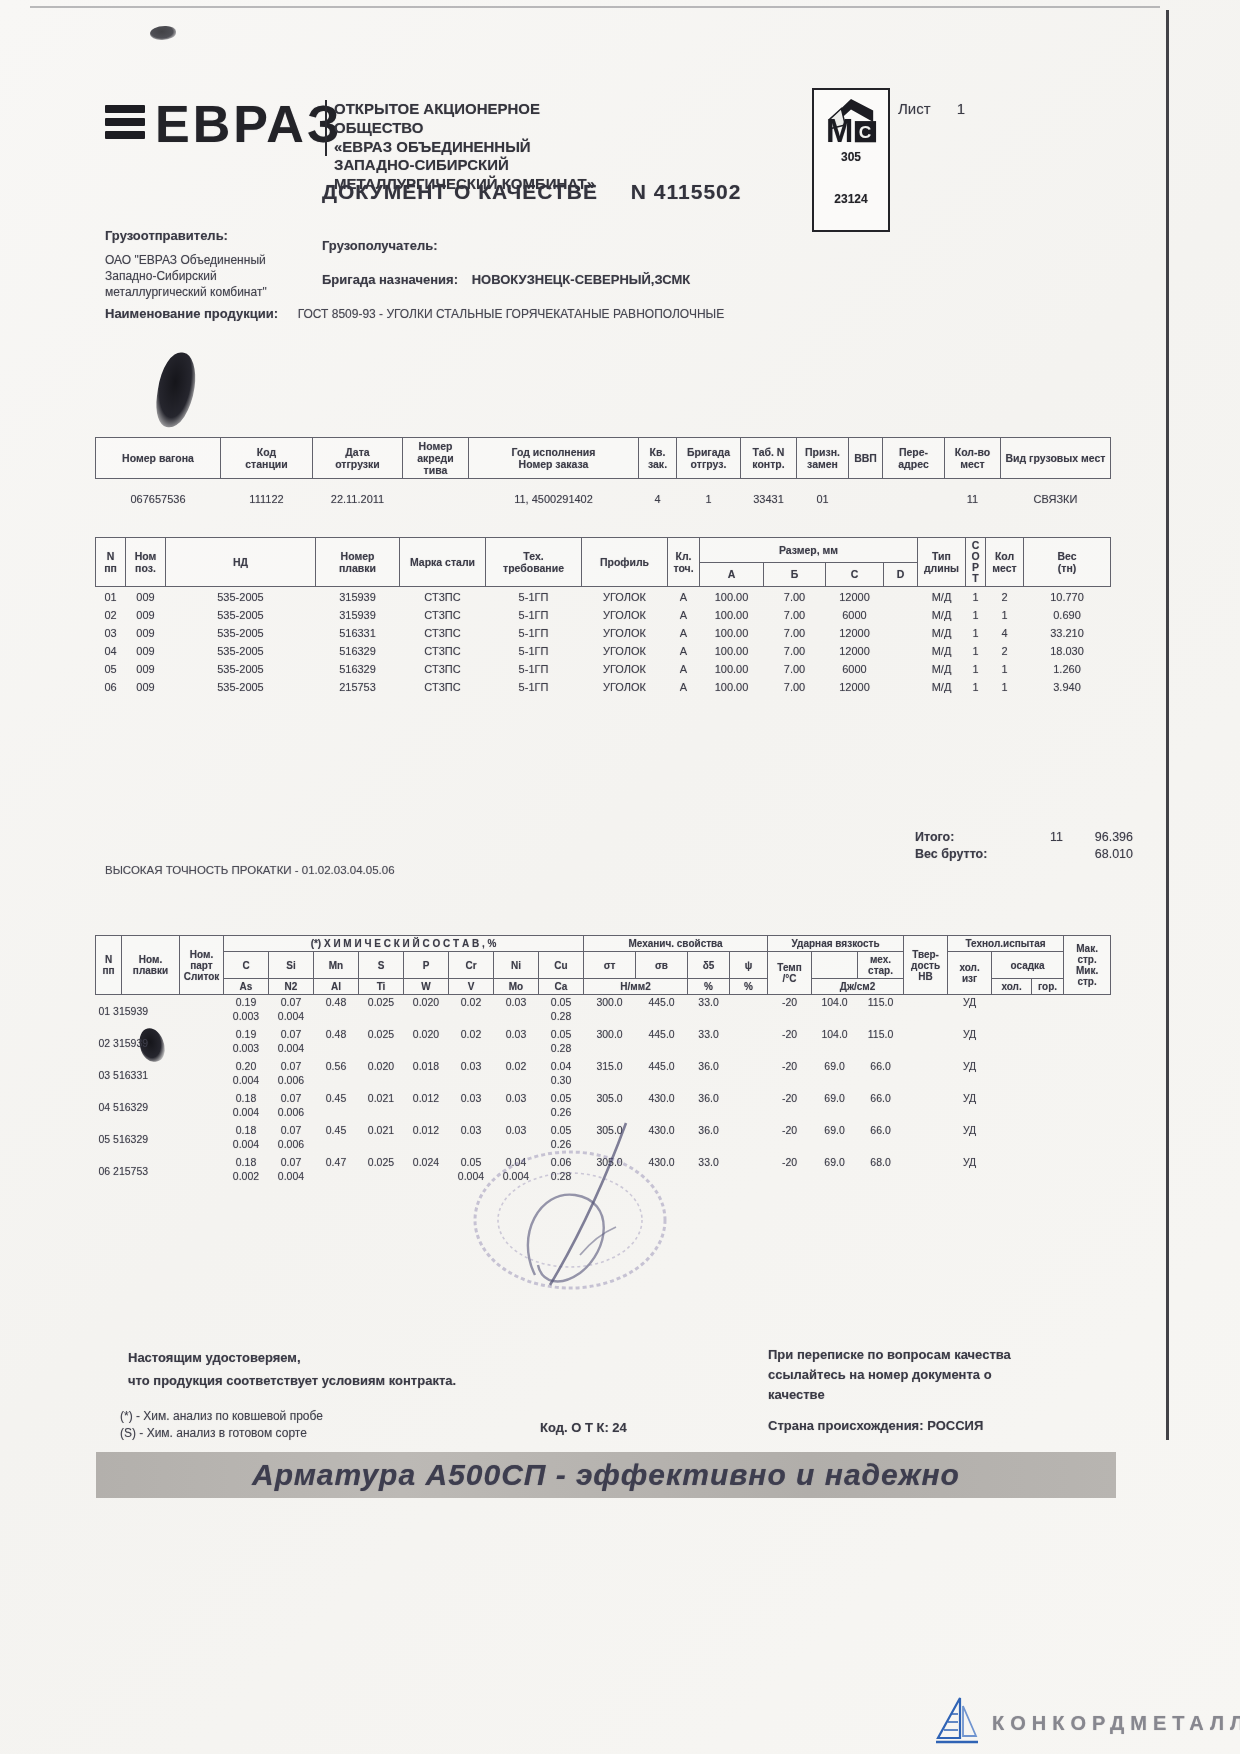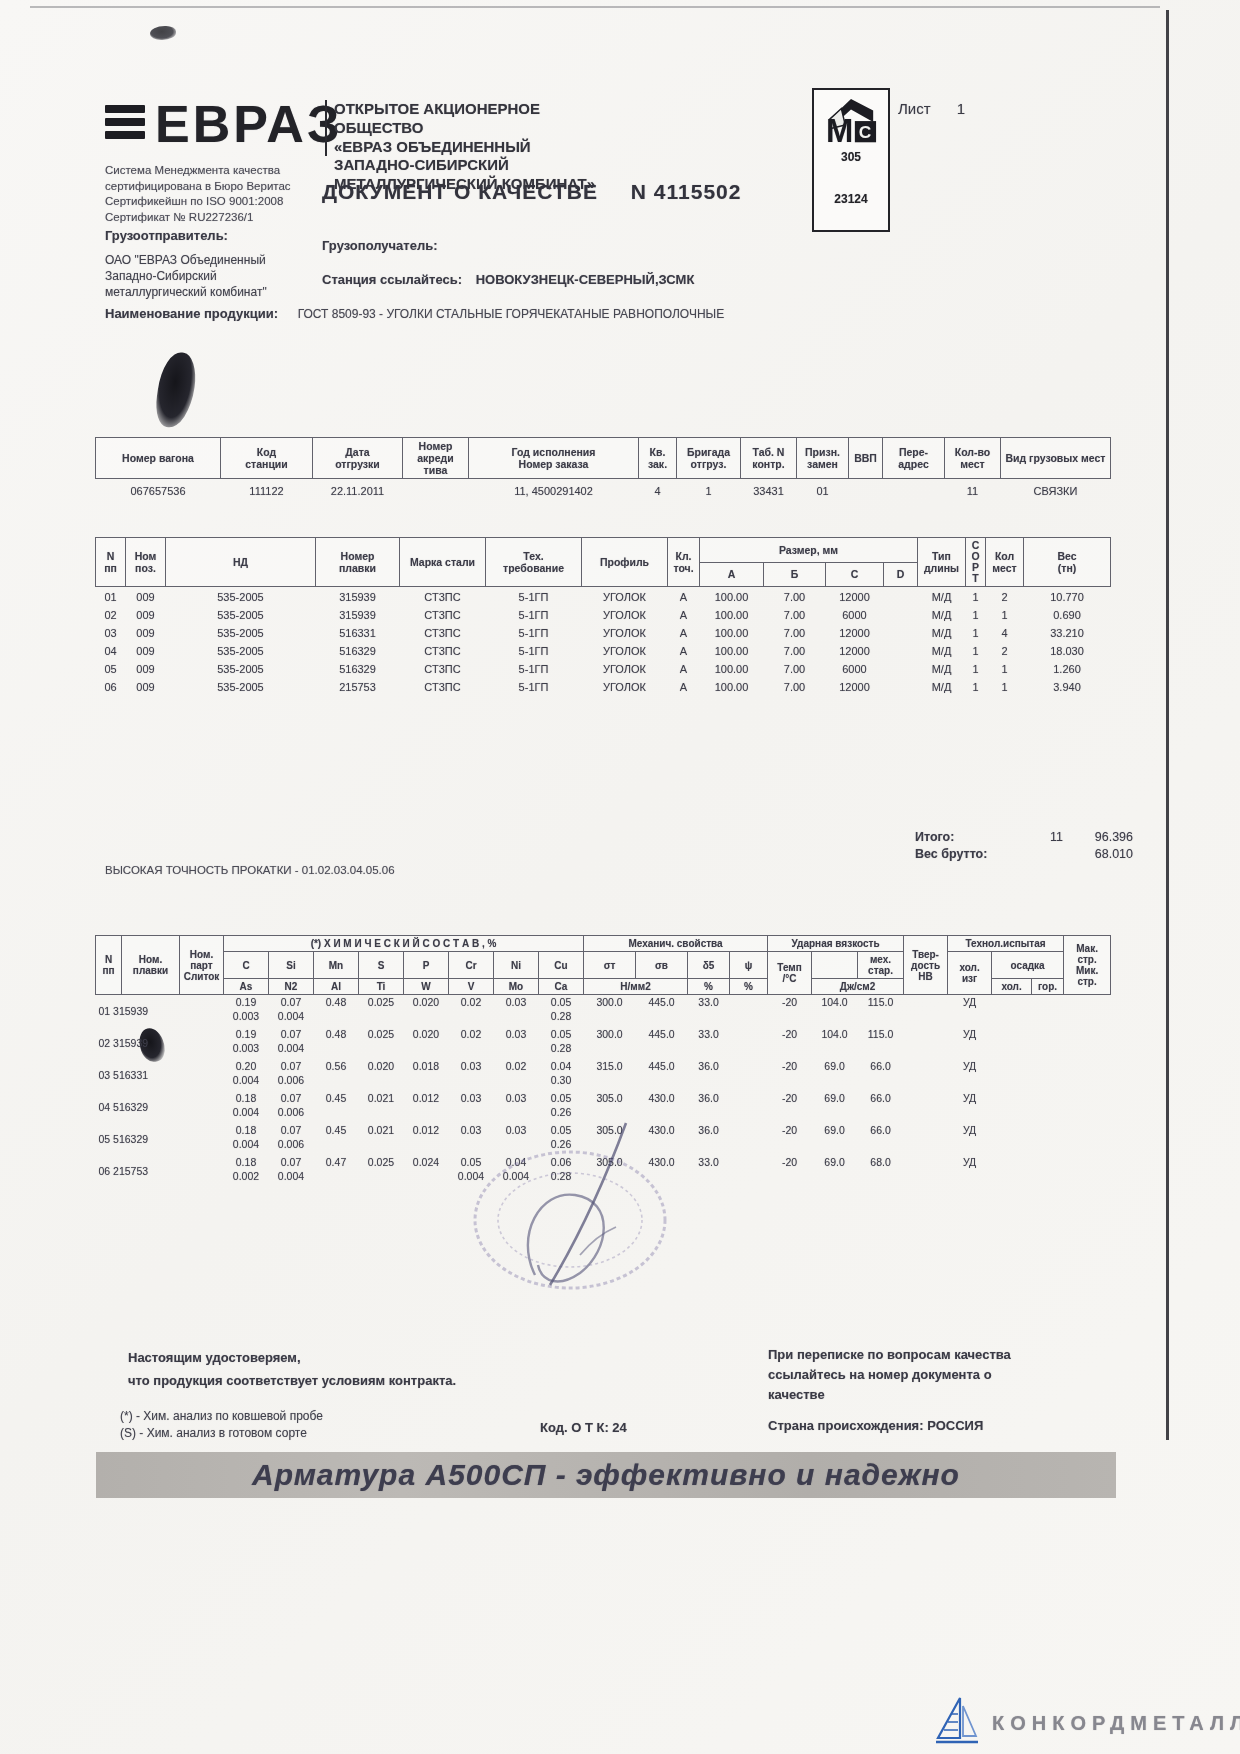--- a/index.html
+++ b/index.html
@@ -27,21 +27,21 @@
     display:flex;flex-direction:column;align-items:center;padding-top:6px;box-sizing:border-box;}
   .stamp-num{font-size:12px;font-weight:bold;color:#232328;}
   .list-label{font-size:15px;color:#3a3a45;}
 
   
   table{border-collapse:collapse;table-layout:fixed;}
   .doc-table th{border:1px solid #62626c;font-weight:bold;font-size:10.5px;color:#3c3c48;
     padding:2px 1px;text-align:center;vertical-align:middle;background:rgba(255,255,255,.35);}
   .doc-table td{font-size:11px;padding:2px 1px;text-align:center;border:none;color:#3d3d49;}
   .doc-table{width:1015px;}
-  .wagon-row td{padding-top:6px;}
+  .wagon-row td{padding-top:14px;}
   .prod-body td{padding-top:4px;}
   .td-right{text-align:right;padding-right:8px;}
   .sort-head{font-size:8.5px;line-height:1.05;}
   .chem td{font-size:10.5px;padding:1px;}
   .chem th{font-size:10px;}
   .chem-id{text-align:left !important;padding-left:3px !important;}
   .chem tbody tr.l2 td{padding-bottom:5px;}
 
   .totals{font-size:12.5px;color:#3c3c48;}
   .totals .row{display:flex;}
@@ -83,26 +83,20 @@
   </div>
   <div class="abs v-divider" style="left:325px;top:100px;height:56px;"></div>
 
   <div class="abs company" style="left:334px;top:100px;width:280px;">
     <span style="display:block;">ОТКРЫТОЕ АКЦИОНЕРНОЕ ОБЩЕСТВО</span>
     <span style="display:block;">«ЕВРАЗ ОБЪЕДИНЕННЫЙ</span>
     <span style="display:block;">ЗАПАДНО-СИБИРСКИЙ</span>
     <span style="display:block;">МЕТАЛЛУРГИЧЕСКИЙ КОМБИНАТ»</span>
   </div>
 
-  <div class="abs cert" style="left:105px;top:163px;width:260px;">
-    <span style="display:block;">Система  Менеджмента   качества</span>
-    <span style="display:block;">сертифицирована в Бюро Веритас</span>
-    <span style="display:block;">Сертификейшн по ISO  9001:2008</span>
-    <span style="display:block;">Сертификат № RU227236/1</span>
-  </div>
 
   <div class="abs doc-title" style="left:322px;top:180px;">
     <span>ДОКУМЕНТ О КАЧЕСТВЕ</span>
     <span style="margin-left:26px;margin-top:36px;">N 4115502</span>
   </div>
 
   <div class="abs stamp-box" style="left:812px;top:88px;">
     <svg width="58" height="54" viewBox="0 0 60 56">
       <polygon points="8,24 30,3 53,15 53,27 30,14 8,34" fill="#1c1c22"></polygon>
       <polygon points="8,24 20,13 24,30 8,34" fill="#ececea" stroke="#1c1c22" stroke-width="1.5"></polygon>
@@ -119,21 +113,21 @@
   </div>
 
   <div class="abs label13" style="left:105px;top:228px;">Грузоотправитель:</div>
   <div class="abs text12" style="left:105px;top:252px;">
     <span style="display:block;">ОАО "ЕВРАЗ Объединенный</span>
     <span style="display:block;">Западно-Сибирский</span>
     <span style="display:block;">металлургический комбинат"</span>
   </div>
   <div class="abs label13" style="left:322px;top:238px;">Грузополучатель:</div>
   <div class="abs label13" style="left:322px;top:272px;">
-    <span>Станция ссылайтесь:</span>
+    <span>Бригада назначения:</span>
     <span style="font-weight:bold;margin-left:10px;">НОВОКУЗНЕЦК-СЕВЕРНЫЙ,ЗСМК</span>
   </div>
 
   <div class="abs label13" style="left:105px;top:306px;width:1000px;">
     <span>Наименование продукции:</span>
     <span style="font-weight:normal;font-size:12px;margin-left:16px;color:#474752;">ГОСТ 8509-93 -  УГОЛКИ СТАЛЬНЫЕ ГОРЯЧЕКАТАНЫЕ РАВНОПОЛОЧНЫЕ</span>
   </div>
 
   <table class="abs doc-table" style="left:95px;top:437px;">
     <colgroup>

